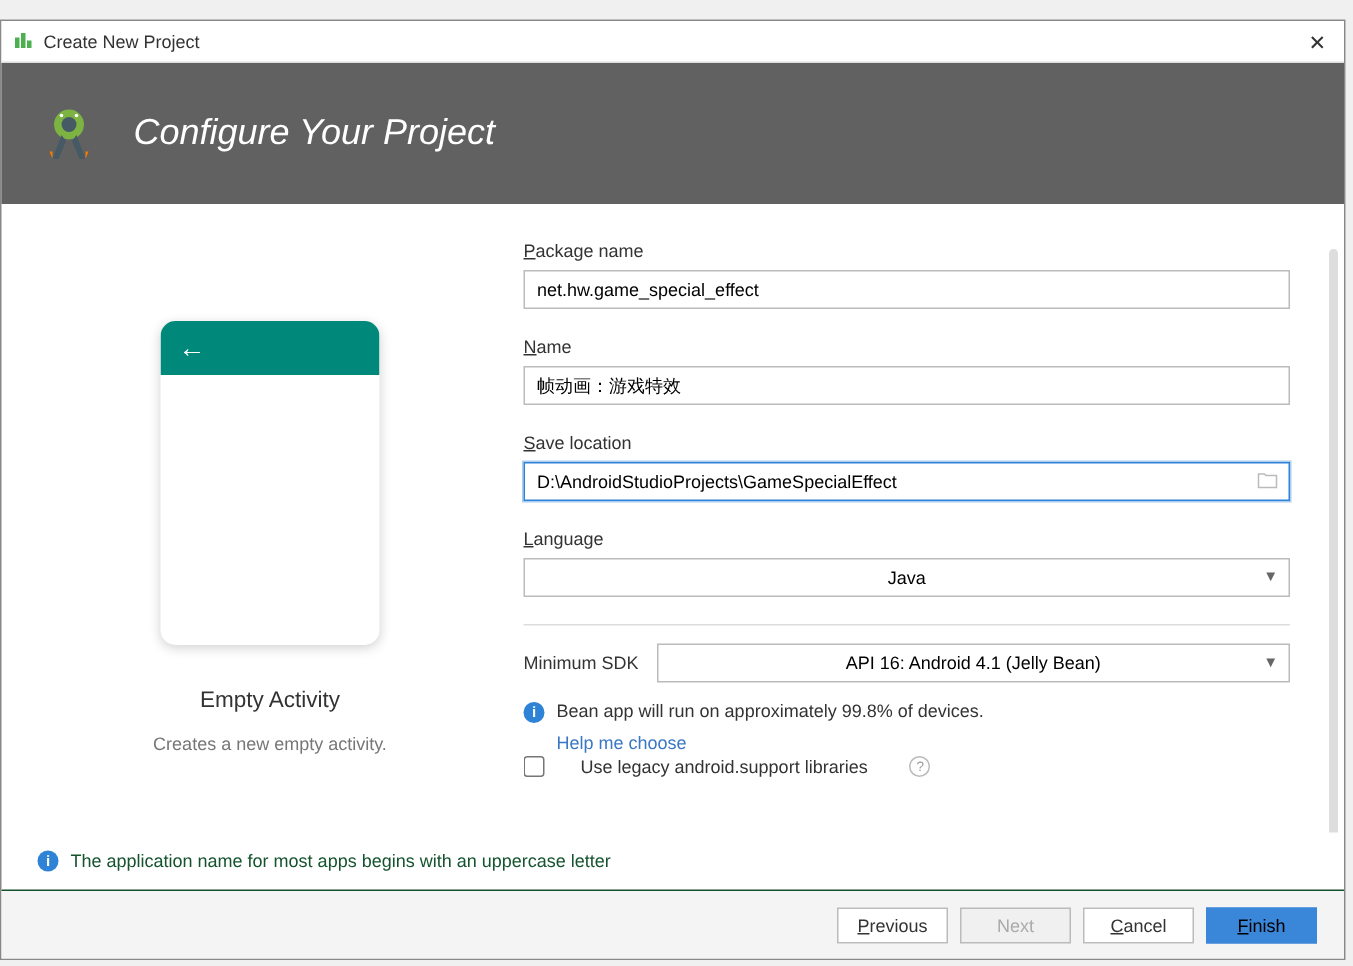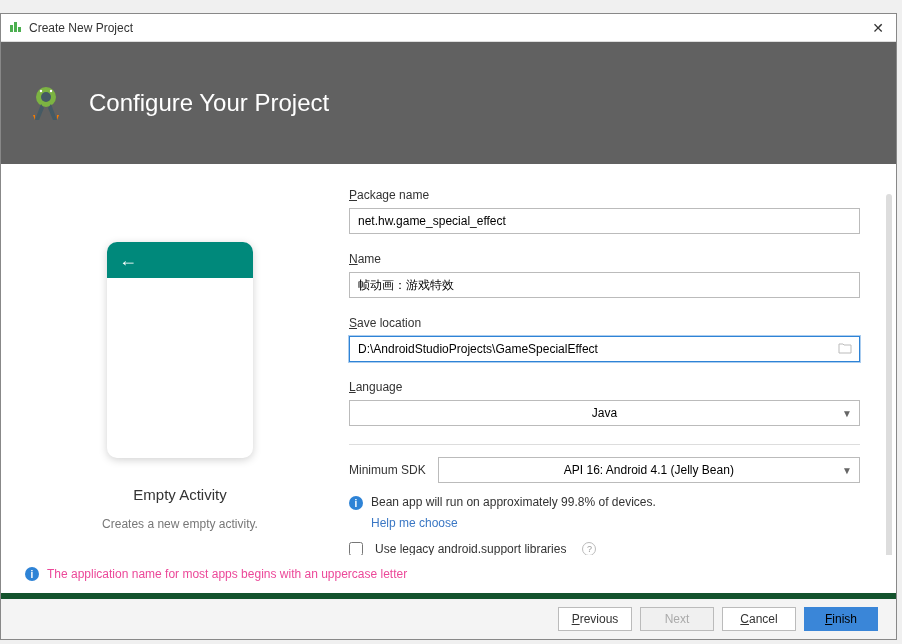--- a/index.html
+++ b/index.html
@@ -5,21 +5,21 @@
     * { box-sizing: border-box; margin: 0; padding: 0; }
     body { font-family: "Segoe UI", Arial, sans-serif; font-size: 12px; background: #f0f0f0; width: 902px; height: 644px; overflow: hidden; position: relative; }
     
     .titlebar { height: 28px; background: #fff; display: flex; align-items: center; padding: 0 8px; border-bottom: 1px solid #ddd; position: relative; }
     .titlebar-icon { margin-right: 6px; }
     .titlebar-text { font-size: 12px; color: #333; }
     .close-x { position: absolute; right: 12px; font-size: 14px; color: #333; cursor: pointer; }
     
     .window { background: #fff; border: 1px solid #888; position: absolute; top: 13px; left: 0; width: 897px; height: 627px; display: flex; flex-direction: column; }
     
-    .header { background: #616161; height: 122px; display: flex; align-items: center; padding: 0 24px; }
+    .header { background: #616161; height: 94px; display: flex; align-items: center; padding: 0 24px; font-style: italic; }
     .header-icon { width: 42px; height: 42px; margin-right: 22px; }
     .header-title { color: #fff; font-size: 24px; font-weight: 300; }
     
     .body { flex: 1; display: flex; padding: 24px 24px 0 24px; position: relative; overflow: hidden; }
     
     .left-panel { width: 310px; display: flex; flex-direction: column; align-items: center; padding-top: 54px; }
     .phone-preview { width: 146px; height: 216px; background: #fff; border-radius: 10px; box-shadow: 0 2px 8px rgba(0,0,0,0.18); overflow: hidden; }
     .phone-statusbar { height: 36px; background: #00897b; display: flex; align-items: center; padding-left: 12px; }
     .back-arrow { color: #fff; font-size: 18px; }
     .preview-title { margin-top: 28px; font-size: 15px; color: #333; }
@@ -42,32 +42,32 @@
     .sdk-row { display: flex; align-items: center; gap: 12px; margin-bottom: 12px; }
     .sdk-label { font-size: 12px; color: #333; white-space: nowrap; }
     .sdk-select-wrap { flex: 1; position: relative; }
     
     .info-row { display: flex; align-items: flex-start; gap: 8px; margin-bottom: 4px; }
     .info-icon-blue { width: 14px; height: 14px; border-radius: 50%; background: #2e83d6; color: #fff; font-size: 10px; font-weight: bold; display: flex; align-items: center; justify-content: center; flex-shrink: 0; margin-top: 1px; }
     .info-text { font-size: 12px; color: #333; }
     .info-text strong { font-weight: normal; }
     .help-link { font-size: 12px; color: #3a77c4; cursor: pointer; margin-left: 22px; margin-top: 2px; display: inline-block; }
     
-    .checkbox-row { display: flex; align-items: center; gap: 12px; margin-top: 12px; }
+    .checkbox-row { display: flex; align-items: center; gap: 24px; margin-top: 2px; }
     .checkbox { width: 14px; height: 14px; }
     .checkbox-label { font-size: 12px; color: #333; }
     .help-circle { width: 14px; height: 14px; border-radius: 50%; border: 1px solid #bbb; color: #999; font-size: 9px; display: flex; align-items: center; justify-content: center; margin-left: 4px; }
     
     .scrollbar-track { position: absolute; right: 4px; top: 30px; width: 6px; height: 400px; background: #ddd; border-radius: 3px; }
     
     .bottom-info { padding: 12px 24px; display: flex; align-items: center; gap: 8px; }
     .bottom-info .info-icon-blue { margin-top: 0; }
-    .bottom-text { font-size: 12px; color: #ec4899; }
+    .bottom-text { font-size: 12px; color: #14532d; }
     
-    .footer { height: 46px; border-top: 6px solid #14532d; display: flex; align-items: center; justify-content: flex-end; padding: 0 18px; gap: 8px; background: #f4f4f4; }
+    .footer { height: 46px; border-top: 1px solid #14532d; display: flex; align-items: center; justify-content: flex-end; padding: 0 18px; gap: 8px; background: #f4f4f4; }
     .btn { height: 24px; min-width: 74px; border: 1px solid #bbb; background: #fff; font-size: 12px; color: #333; cursor: pointer; padding: 0 12px; }
     .btn .ul { text-decoration: underline; }
     .btn.disabled { color: #aaa; background: #f0f0f0; cursor: default; }
     .btn.primary { background: #3a86d8; border-color: #3a86d8; color: #000000; }
   </style>
 </head>
 <body>
 
 <div class="window">
   <div class="titlebar">

